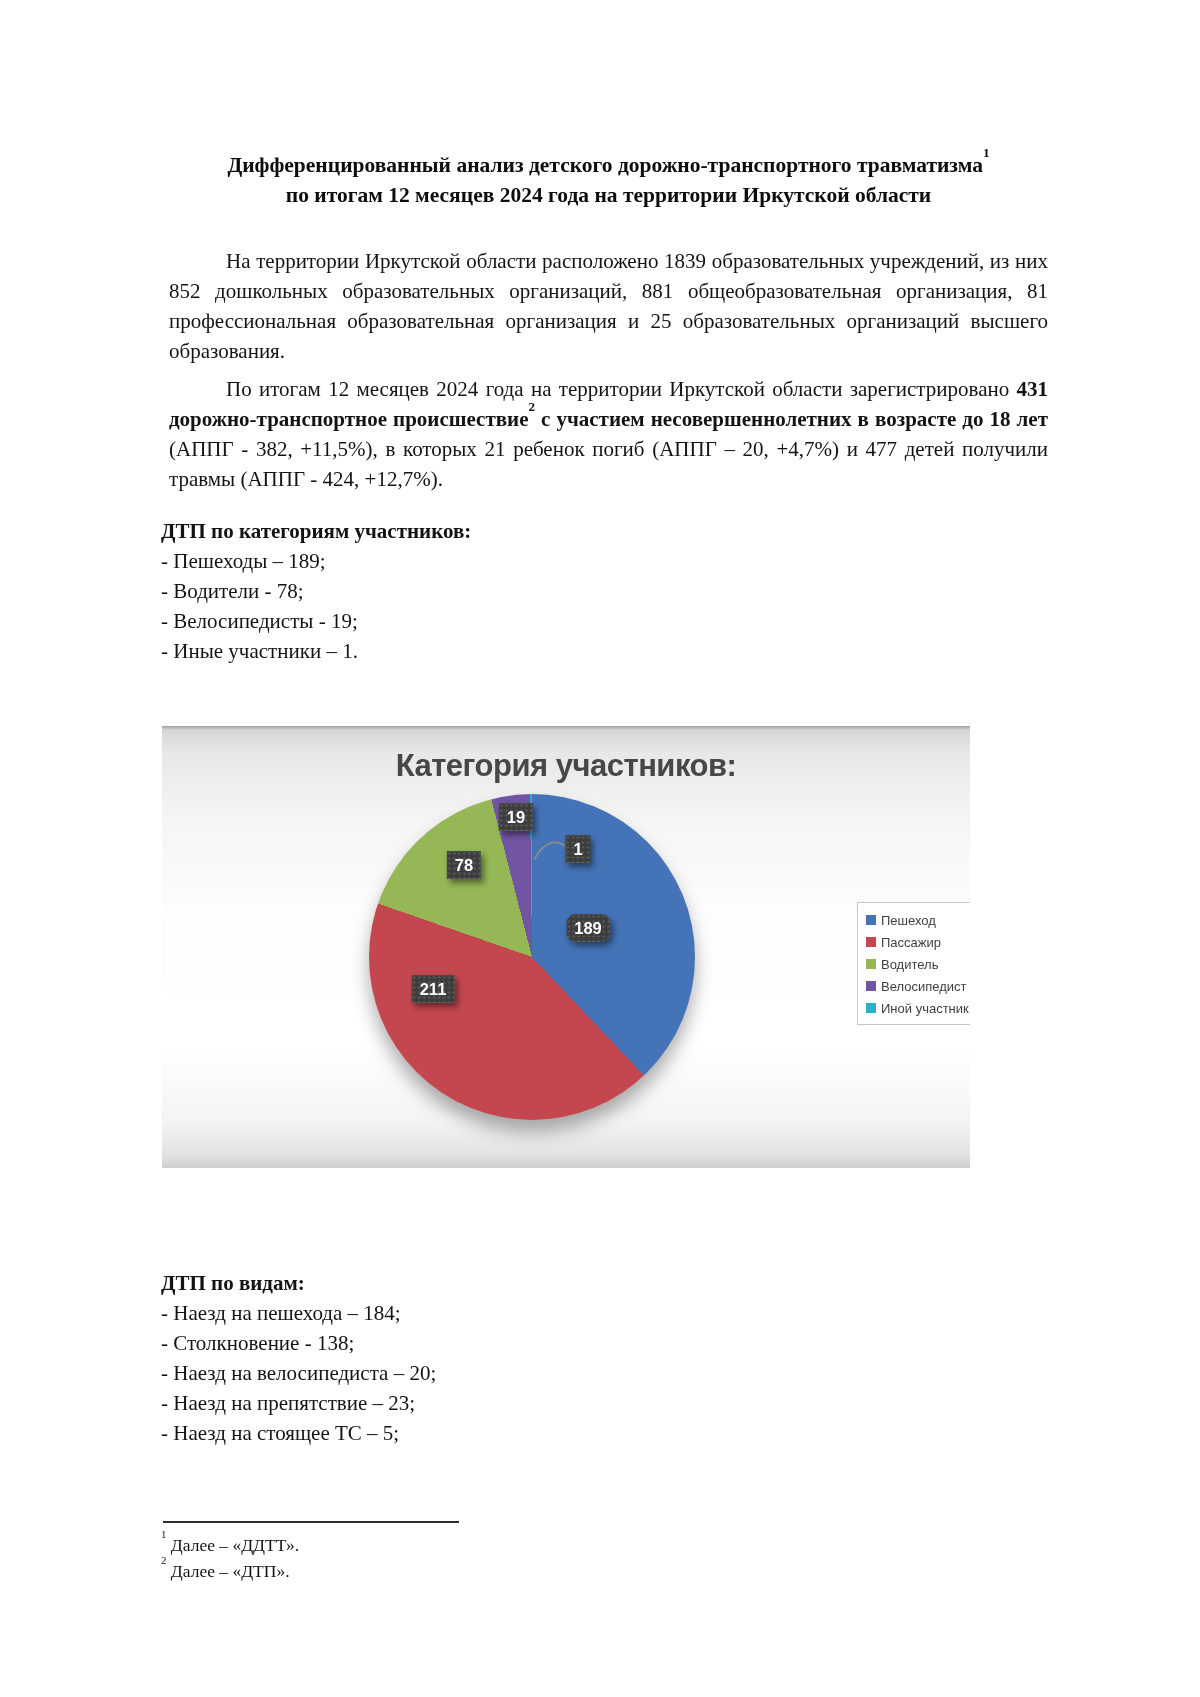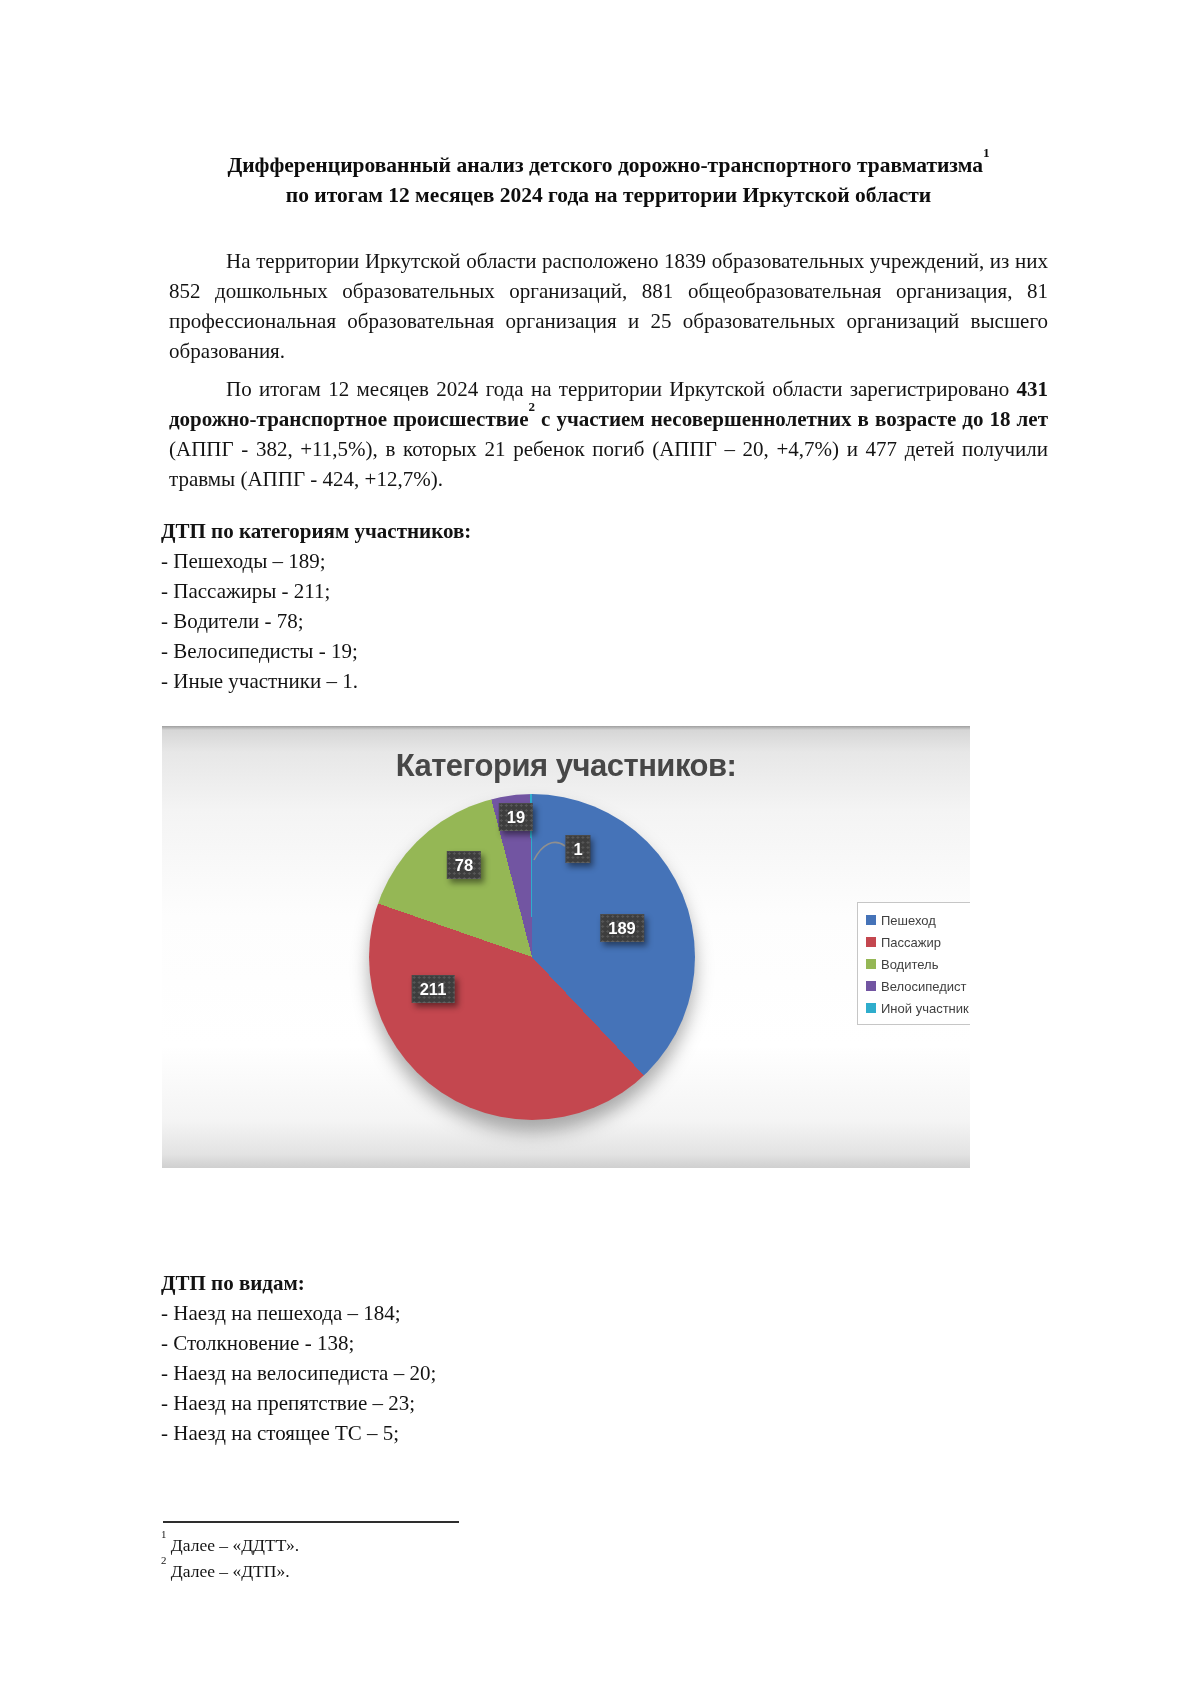--- a/index.html
+++ b/index.html
@@ -47,21 +47,21 @@
   }
   .dlabel{
     transform:translate(-50%,-50%);
     background-color:#3d3d3d;
     background-image:radial-gradient(rgba(255,255,255,0.13) 1px, transparent 1.2px);
     background-size:5px 5px;
     color:#ffffff;font-family:"Liberation Sans", sans-serif;font-weight:bold;
     font-size:16.5px;line-height:20px;padding:4px 8px;
     box-shadow:inset 0 0 0 1px rgba(255,255,255,0.07), 3px 4px 6px rgba(0,0,0,0.45);
   }
-  .dl-0{left:460px;top:202px;}
+  .dl-0{left:426px;top:202px;border-radius:9px;}
   .dl-1{left:271px;top:263px;}
   .dl-2{left:302px;top:139px;}
   .dl-3{left:354px;top:91px;}
   .dl-4{left:416px;top:123px;}
   .leader{left:0;top:0;pointer-events:none;}
   .legend{
     left:695px;top:176px;width:118px;
     background:rgba(255,255,255,0.85);
     border:1px solid #c6c6c6;
     padding:6px 6px 5px 8px;
@@ -86,21 +86,20 @@
 </div>
 
 <div class="abs bodytext">
   <p>На территории Иркутской области расположено 1839 образовательных учреждений, из них 852 дошкольных образовательных организаций, 881 общеобразовательная организация, 81 профессиональная образовательная организация и 25 образовательных организаций высшего образования.</p>
   <p><span>По итогам 12 месяцев 2024 года на территории Иркутской области зарегистрировано </span><span class="b">431 дорожно-транспортное происшествие</span><sup class="fnref b">2</sup><span class="b"> с участием несовершеннолетних в возрасте до 18 лет</span><span> (АППГ - 382, +11,5%), в которых 21 ребенок погиб (АППГ – 20, +4,7%) и 477 детей получили травмы (АППГ - 424, +12,7%).</span></p>
 </div>
 
 <div class="abs listblock list1">
   <div class="lhead">ДТП по категориям участников:</div>
   <div>- Пешеходы – 189;</div>
-  <div>- Пассажиры - 211;</div>
   <div>- Водители - 78;</div>
   <div>- Велосипедисты - 19;</div>
   <div>- Иные участники – 1.</div>
 </div>
 
 <div class="abs chart-panel">
   <div class="abs chart-title">Категория участников:</div>
 
   <div class="abs pie" style="background: conic-gradient(rgb(69, 115, 184) 0deg, rgb(69, 115, 184) 136.627deg, rgb(196, 71, 79) 136.627deg, rgb(196, 71, 79) 289.157deg, rgb(149, 183, 85) 289.157deg, rgb(149, 183, 85) 345.542deg, rgb(114, 85, 162) 345.542deg, rgb(114, 85, 162) 359.277deg, rgb(47, 173, 204) 359.277deg, rgb(47, 173, 204) 360deg);"></div>
 

